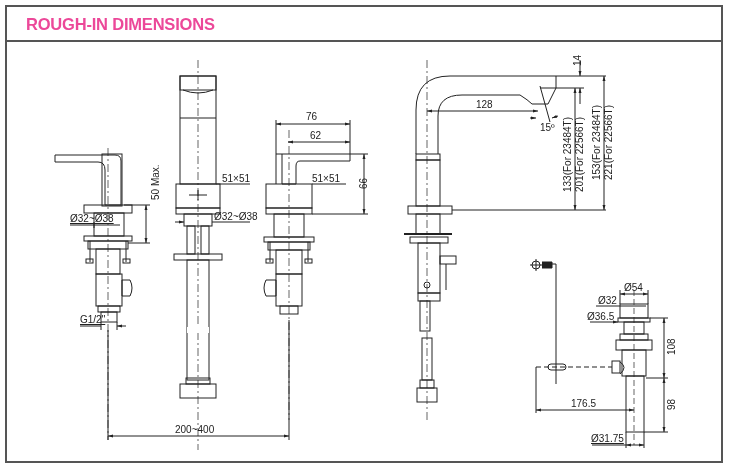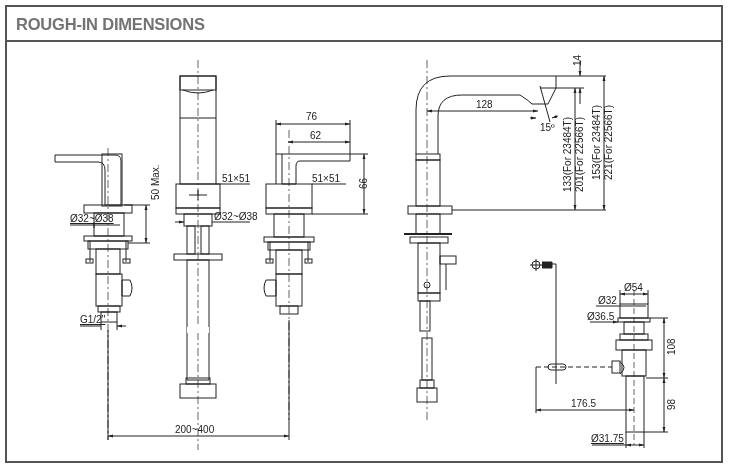--- a/index.html
+++ b/index.html
@@ -1,19 +1,19 @@
 <!DOCTYPE html>
 <html><head>
   <meta charset="utf-8">
   <style>
     html, body { margin: 0; padding: 0; background: #ffffff; }
     body { width: 731px; height: 475px; position: relative; overflow: hidden; font-family: "Liberation Sans", sans-serif; }
     .frame { position: absolute; left: 5px; top: 5px; width: 718px; height: 458px; border-left: 2px solid #555; border-right: 2px solid #555; border-top: 2px solid #555; border-bottom: 2px solid #555; box-sizing: border-box; }
     .header { position: absolute; left: 5px; top: 5px; width: 718px; height: 37px; border-bottom: 2px solid #555; box-sizing: border-box; }
-    .header-title { position: absolute; left: 11px; top: 10px; font-size: 16.5px; font-weight: bold; color: #737373; letter-spacing: -0.2px; }
+    .header-title { position: absolute; left: 21px; top: 10px; font-size: 16.5px; font-weight: bold; color: #ec4899; letter-spacing: -0.2px; }
     svg.drawing { position: absolute; left: 0; top: 0; }
     svg text { font-family: "Liberation Sans", sans-serif; font-size: 10px; fill: #222; }
   </style>
 </head>
 <body>
 
 <div class="frame"></div>
 <div class="header">
   <div class="header-title">ROUGH-IN DIMENSIONS</div>
 </div>

